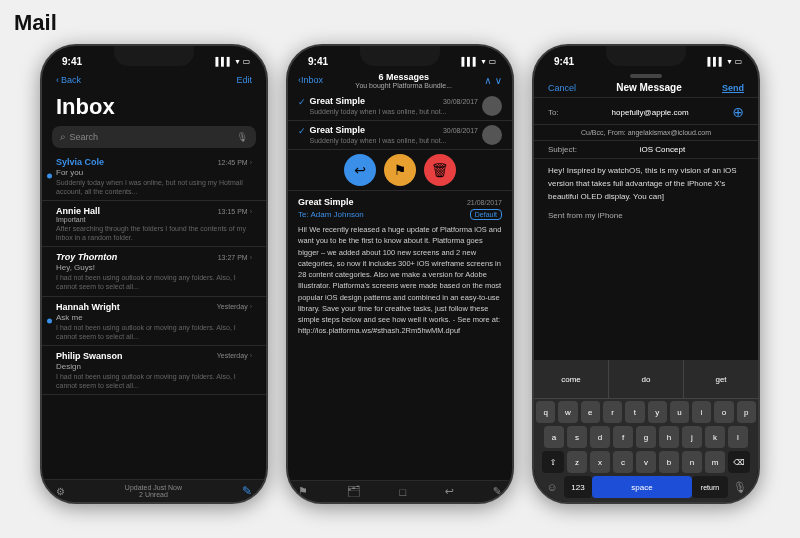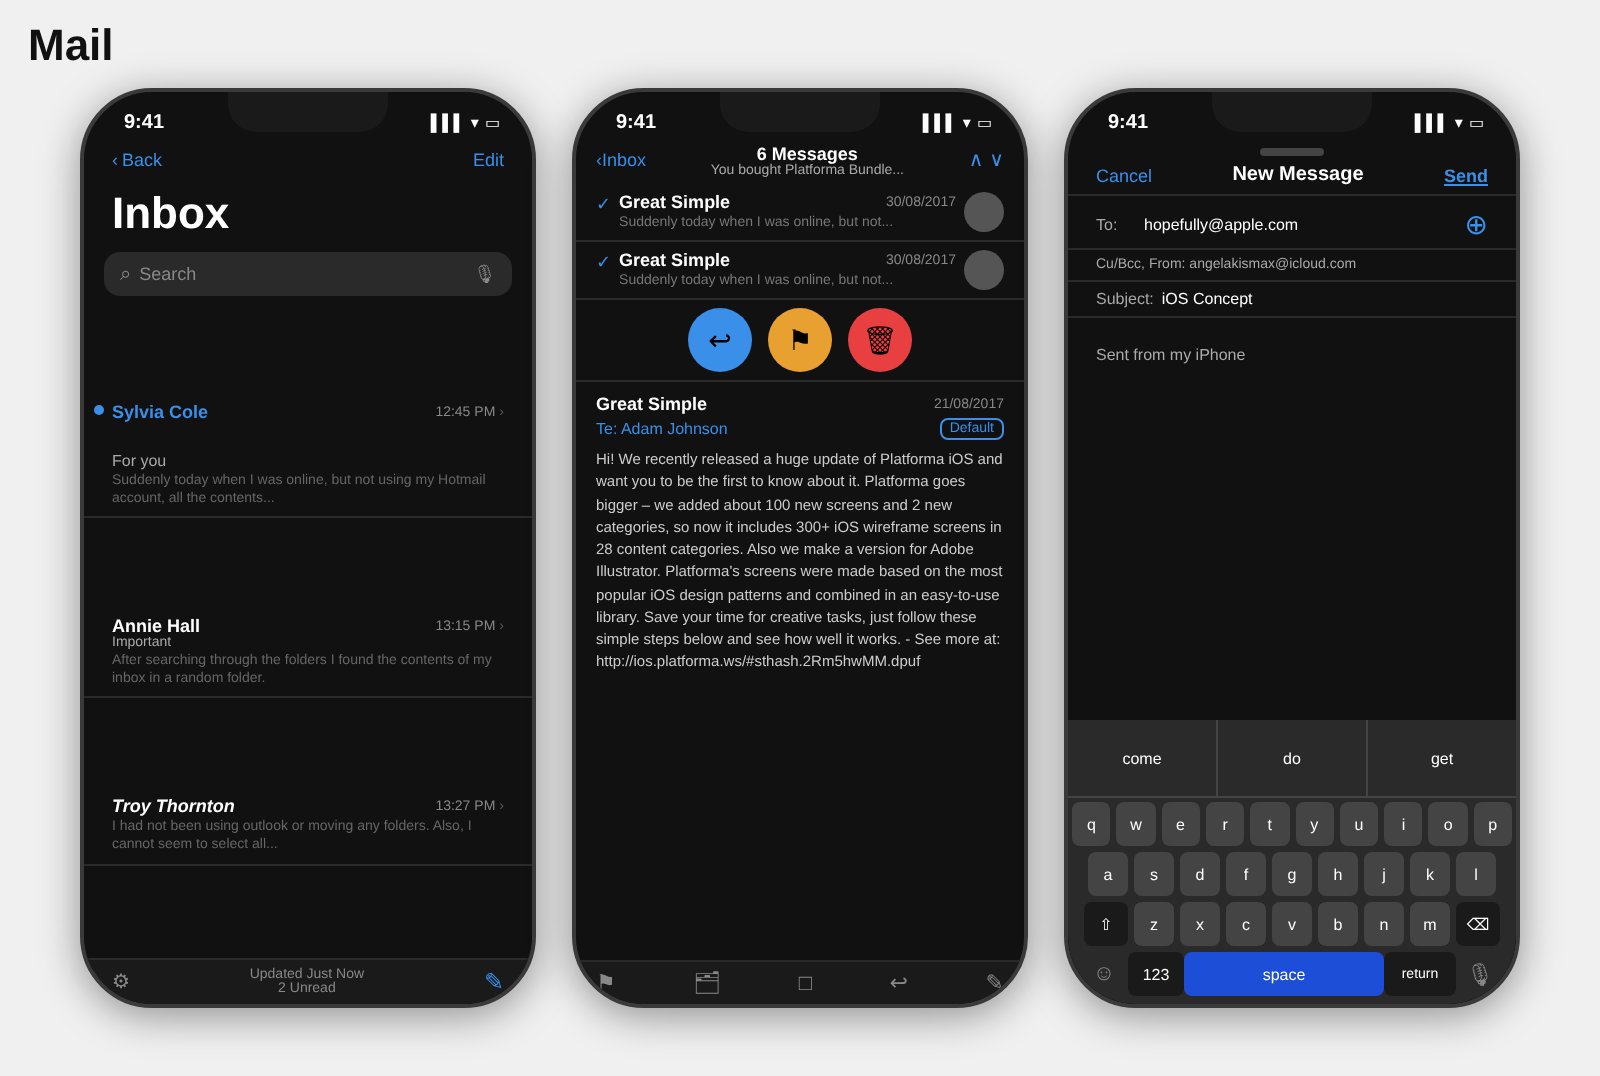--- a/index.html
+++ b/index.html
@@ -173,21 +173,20 @@
       width: 5px;
       height: 5px;
       background: #3a8fe8;
       border-radius: 50%;
     }
 
     .email-header {
       display: flex;
       justify-content: space-between;
       align-items: center;
-      margin-top: 44px;
     }
 
     .email-sender {
       font-size: 9px;
       font-weight: 600;
       color: #fff;
     }
 
     .email-sender.unread-sender {
       color: #3a8fe8;
@@ -202,21 +201,21 @@
     }
 
     .email-chevron {
       color: #555;
       font-size: 7px;
     }
 
     .email-subject {
       font-size: 8px;
       color: #aaa;
-      margin-top: 15px;
+      margin-top: 1px;
     }
 
     .email-preview {
       font-size: 7px;
       color: #666;
       margin-top: 1px;
       line-height: 1.3;
       overflow: hidden;
       max-height: 20px;
     }
@@ -480,20 +479,21 @@
     .compose-field-label {
       font-size: 8px;
       color: #aaa;
       min-width: 20px;
     }
 
     .compose-field-value {
       font-size: 8px;
       color: #fff;
       flex: 1;
+      text-align: center;
     }
 
     .compose-plus {
       font-size: 14px;
       color: #3a8fe8;
     }
 
     .compose-body-area {
       padding: 6px 14px;
       flex: 1;
@@ -660,20 +660,21 @@
         </div>
 
         <div class="email-item">
           <div class="email-header">
             <span class="email-sender" style="font-style:italic;">Troy Thornton</span>
             <span class="email-time">
                 <span>13:27 PM</span> 
                 <span class="email-chevron">›</span>
               </span>
           </div>
+          <div class="email-subject">Hey, Guys!</div>
           <div class="email-preview">I had not been using outlook or moving any folders. Also, I cannot seem to select all...</div>
         </div>
 
         <div class="email-item unread">
           <div class="email-header">
             <span class="email-sender">Hannah Wright</span>
             <span class="email-time">
                 <span>Yesterday</span> 
                 <span class="email-chevron">›</span>
               </span>
@@ -819,20 +820,23 @@
       <div class="compose-field">
         <span class="compose-field-value" style="font-size:7px; color:#aaa;">Cu/Bcc, From: angelakismax@icloud.com</span>
       </div>
 
       <div class="compose-field">
         <span class="compose-field-label">Subject:</span>
         <span class="compose-field-value">iOS Concept</span>
       </div>
 
       <div class="compose-body-area">
+        <div class="compose-body-text">Hey!
+
+Inspired by watchOS, this is my vision of an iOS version that takes full advantage of the iPhone X's beautiful OLED display. You can]</div>
         <div class="compose-signature">Sent from my iPhone</div>
       </div>
 
       <div class="keyboard-area">
 
         <div class="keyboard-suggestions">
           <div class="kb-suggestion">come</div>
           <div class="kb-suggestion">do</div>
           <div class="kb-suggestion">get</div>
         </div>

